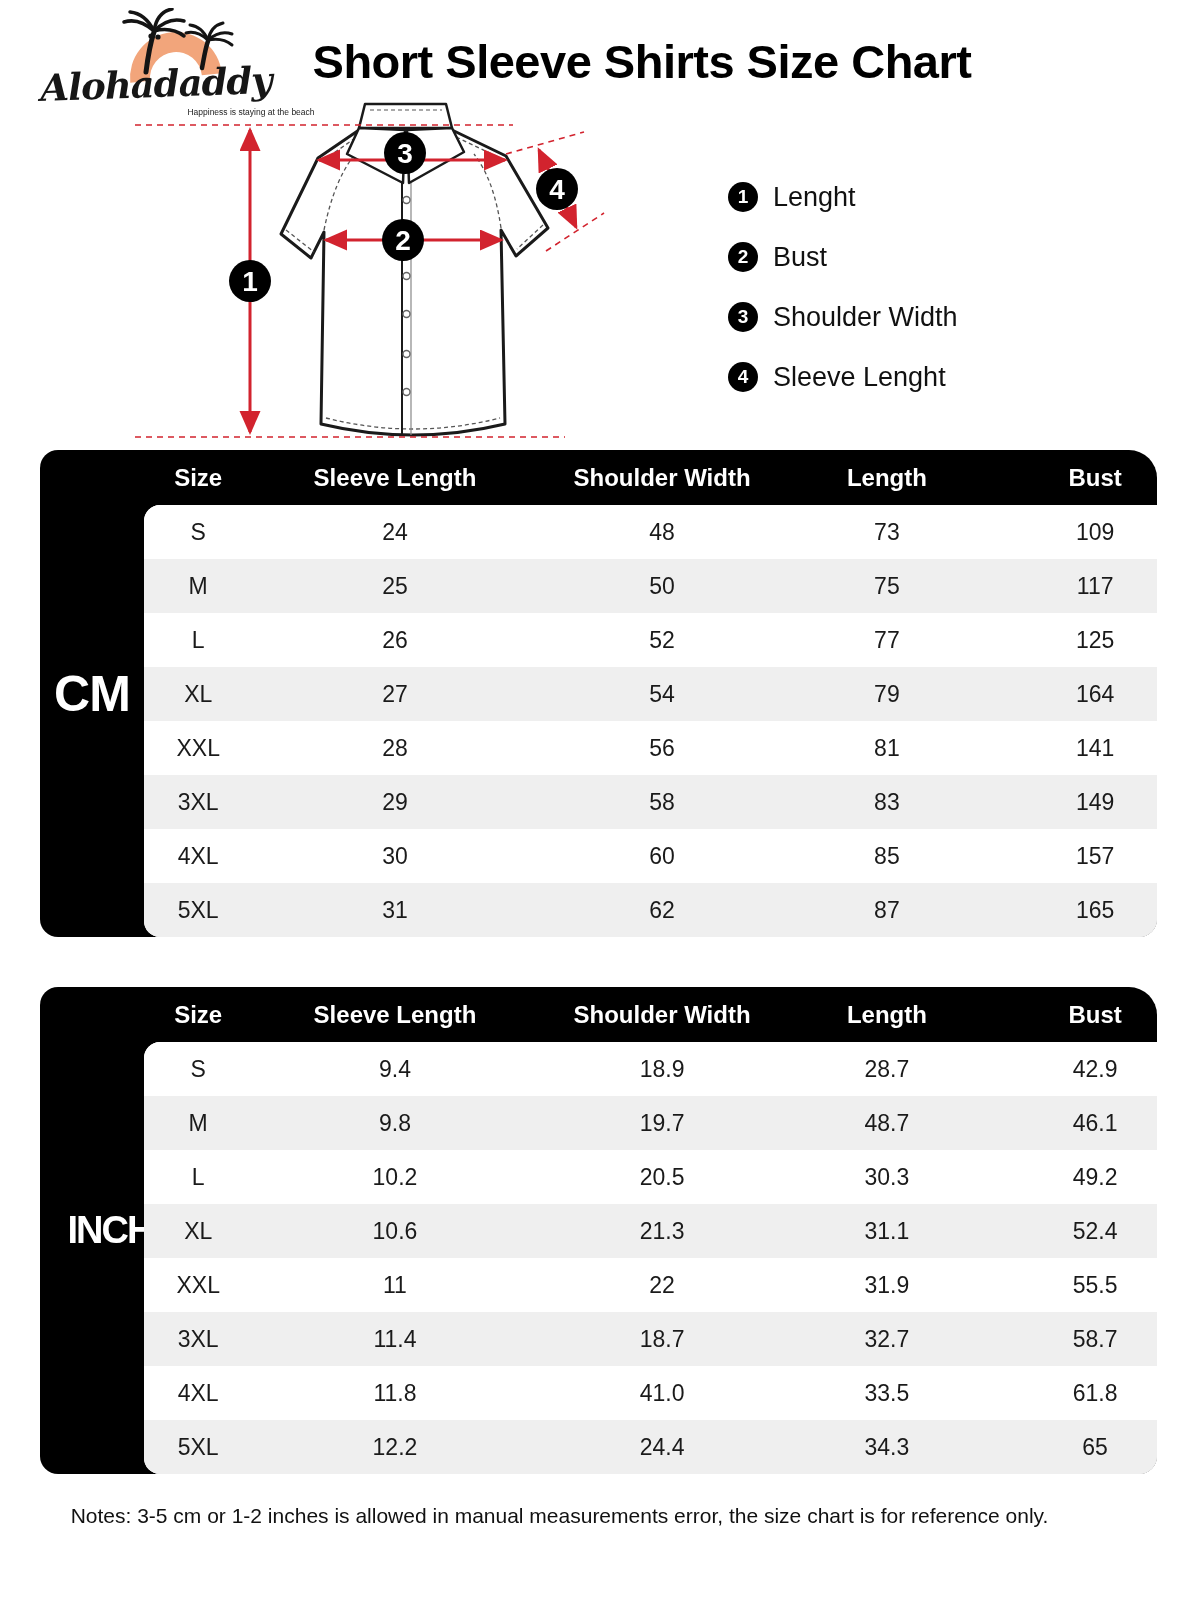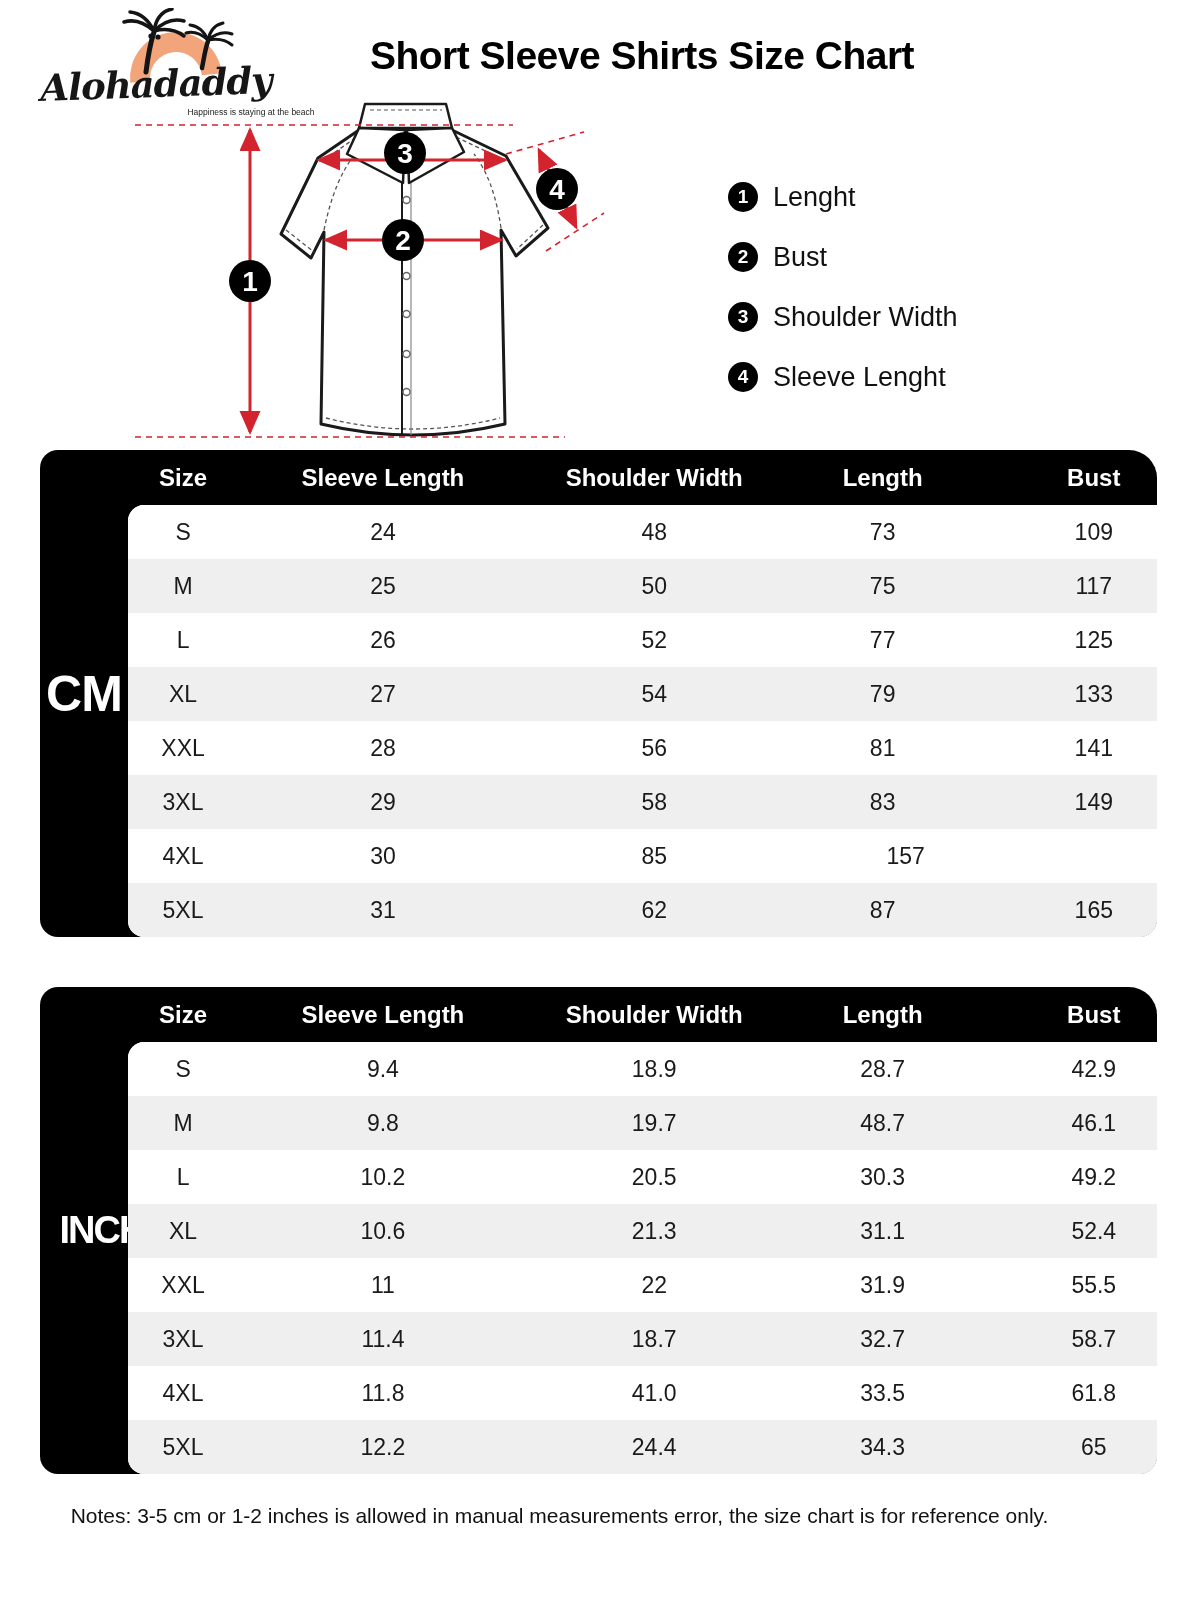--- a/index.html
+++ b/index.html
@@ -18,21 +18,21 @@
     font-size:37px; letter-spacing:-1px; transform:rotate(-2deg); color:#161616;
   }
   .brand-tagline {
     position:absolute; left:118px; top:101px; width:130px; text-align:center;
     font-size:8.5px; color:#222;margin-left:32px;
   }
 
   
   .title {
     position:absolute; left:642px; top:34px; transform:translateX(-50%);
-    font-size:39px; font-weight:bold; white-space:nowrap; color:#000;
+    font-size:47px; font-weight:bold; white-space:nowrap; color:#000;
     letter-spacing:-0.5px;
   }
 
   
   .diagram { position:absolute; left:125px; top:88px; }
 
   
   .legend { position:absolute; left:728px; top:182px; display:flex; flex-direction:column; gap:30px; }
   .legend-item { display:flex; align-items:center; gap:15px; height:30px; }
   .legend-badge {
@@ -43,21 +43,21 @@
   .legend-label { font-size:27px; color:#111; }
 
   
   .size-table {
     position:absolute; left:40px; width:1117px; background:#000;
     border-radius:18px 28px 18px 18px; overflow:hidden; display:flex;
   }
   .size-table.cm { top:450px; height:487px; }
   .size-table.inch { top:987px; height:487px; }
   .unit-col {
-    width:88px; flex:0 0 auto; display:flex; align-items:center; justify-content:center;
+    width:104px; flex:0 0 auto; display:flex; align-items:center; justify-content:center;
     color:#fff; font-weight:bold;
   }
   .size-table.cm .unit-col { font-size:50px; letter-spacing:-1px; }
   .size-table.inch .unit-col { font-size:38px; letter-spacing:-2px;padding-left:36px; }
   .table-main { flex:1 1 auto; display:flex; flex-direction:column; }
   .thead {
     height:55px; flex:0 0 auto; display:grid;
     grid-template-columns:10.70% 28.15% 24.58% 19.82% 16.75%;
   }
   .th {
@@ -228,39 +228,40 @@
             <div class="td">26</div>
             <div class="td">52</div>
             <div class="td">77</div>
             <div class="td">125</div>
           </div>
           <div class="tr alt">
             <div class="td">XL</div>
             <div class="td">27</div>
             <div class="td">54</div>
             <div class="td">79</div>
-            <div class="td">133</div>
+            <div class="td">164</div>
           </div>
           <div class="tr">
             <div class="td">XXL</div>
             <div class="td">28</div>
             <div class="td">56</div>
             <div class="td">81</div>
             <div class="td">141</div>
           </div>
           <div class="tr alt">
             <div class="td">3XL</div>
             <div class="td">29</div>
             <div class="td">58</div>
             <div class="td">83</div>
             <div class="td">149</div>
           </div>
           <div class="tr">
             <div class="td">4XL</div>
             <div class="td">30</div>
+            <div class="td">60</div>
             <div class="td">85</div>
             <div class="td">157</div>
           </div>
           <div class="tr alt">
             <div class="td">5XL</div>
             <div class="td">31</div>
             <div class="td">62</div>
             <div class="td">87</div>
             <div class="td">165</div>
           </div>

